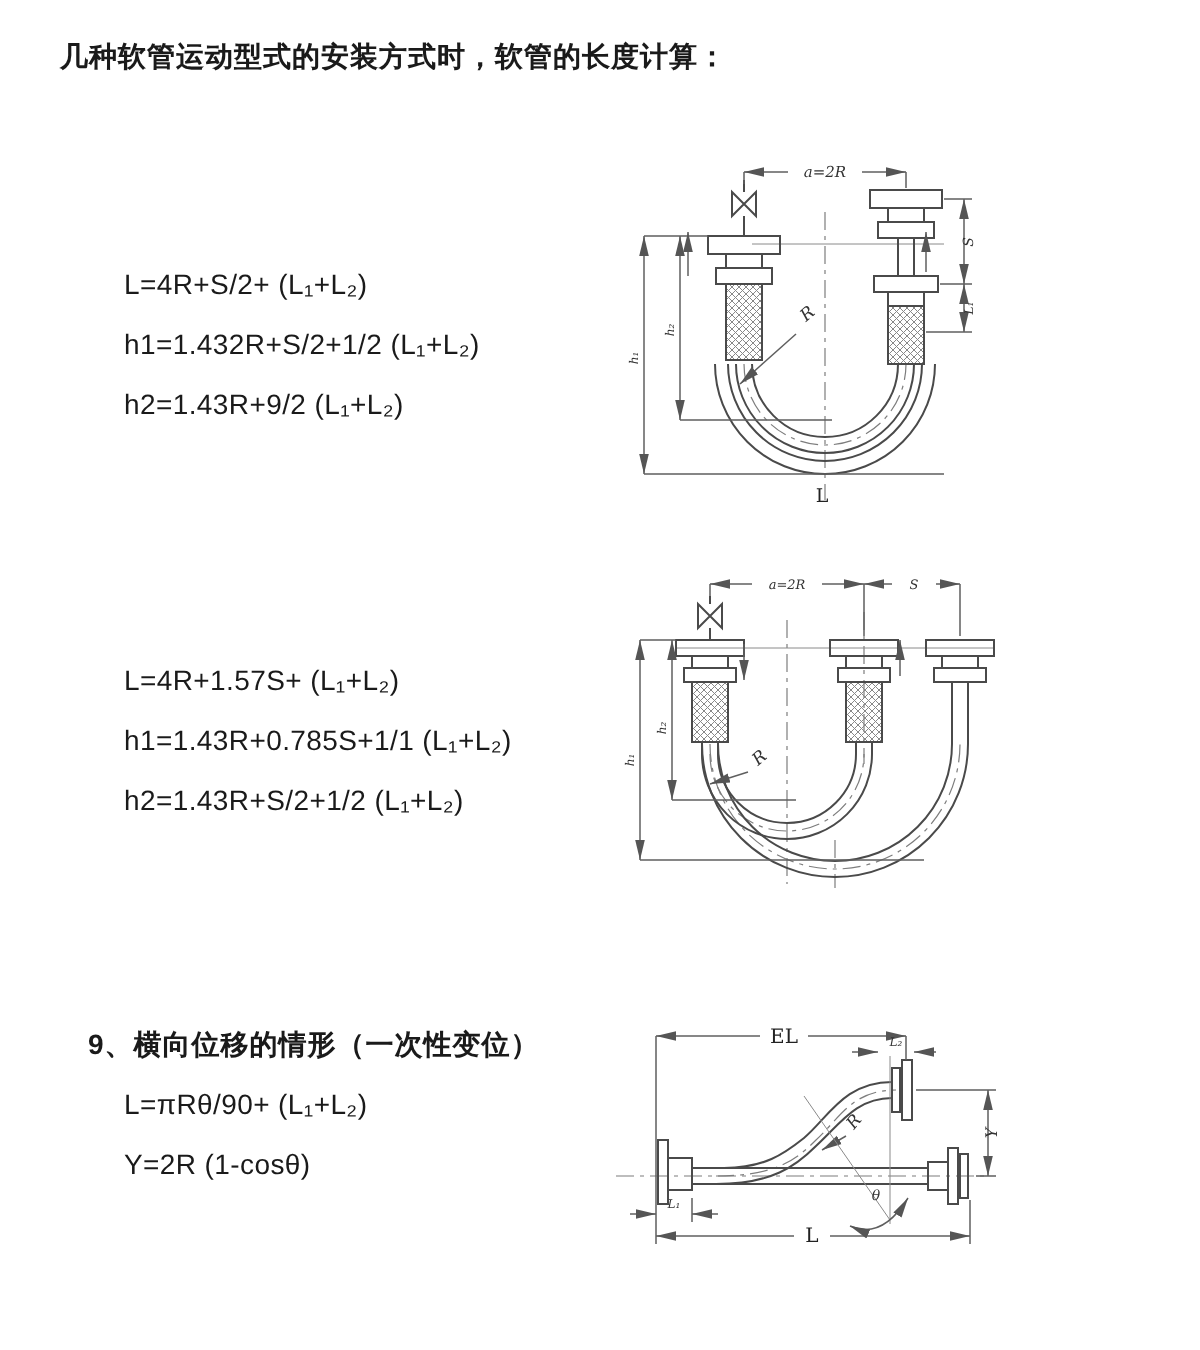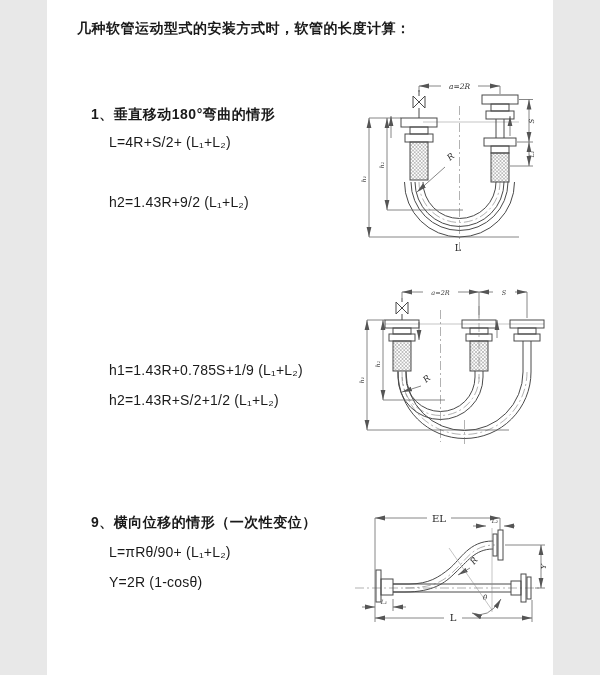--- a/index.html
+++ b/index.html
@@ -1,17 +1,17 @@
 <!DOCTYPE html>
 <html><head>
 <meta charset="utf-8">
 <style>
   html,body{margin:0;padding:0;background:#e8e8e8;}
   .page{
-    position:relative;width:506px;height:675px;background:#ffffff;
+    position:relative;width:600px;height:675px;background:#ffffff;
     font-family:"Liberation Sans",sans-serif;color:#1a1a1a;overflow:hidden;
     margin:0 auto;
   }
   .doc-title{
     position:absolute;left:30px;top:20px;font-size:14px;font-weight:700;
     letter-spacing:.5px;white-space:nowrap;
   }
   .sec-heading{
     position:absolute;left:44px;font-size:14px;font-weight:700;
     letter-spacing:.5px;white-space:nowrap;
@@ -34,25 +34,26 @@
   .dimtxt{font-family:"DejaVu Serif",serif;font-style:italic;fill:#333;}
   .lbl{font-family:"DejaVu Serif",serif;fill:#222;}
 </style>
 </head>
 <body>
 
 <div class="page">
 
   <div class="doc-title">几种软管运动型式的安装方式时，软管的长度计算：</div>
 
-  <div class="sec-heading h1">1、垂直移动180°弯曲的情形</div>
   <div class="formula f11">L=4R+S/2+ (L₁+L₂)</div>
+  <div class="formula f12">h1=1.432R+S/2+1/2 (L₁+L₂)</div>
   <div class="formula f13">h2=1.43R+9/2 (L₁+L₂)</div>
 
-  <div class="formula f22">h1=1.43R+0.785S+1/9 (L₁+L₂)</div>
+  <div class="formula f21">L=4R+1.57S+ (L₁+L₂)</div>
+  <div class="formula f22">h1=1.43R+0.785S+1/1 (L₁+L₂)</div>
   <div class="formula f23">h2=1.43R+S/2+1/2 (L₁+L₂)</div>
 
   <div class="sec-heading h3">9、横向位移的情形（一次性变位）</div>
   <div class="formula f31">L=πRθ/90+ (L₁+L₂)</div>
   <div class="formula f32">Y=2R (1-cosθ)</div>
 
   <svg class="diag d1" width="290" height="195" viewBox="0 0 290 195">
     <defs>
       <marker id="ar" markerUnits="userSpaceOnUse" markerWidth="10" markerHeight="6" viewBox="0 0 10 6" refX="10" refY="3" orient="auto-start-reverse">
         <path d="M0,0.6 L10,3 L0,5.4 Z" fill="#555"></path>

